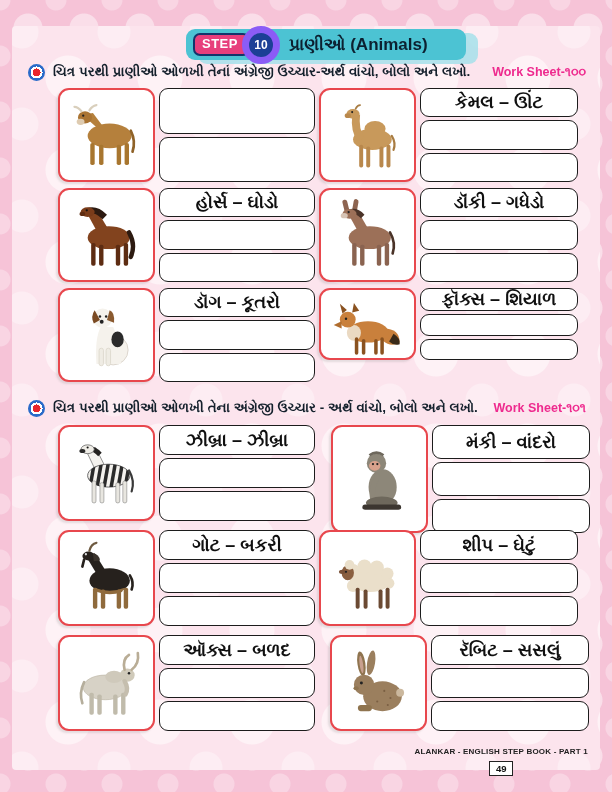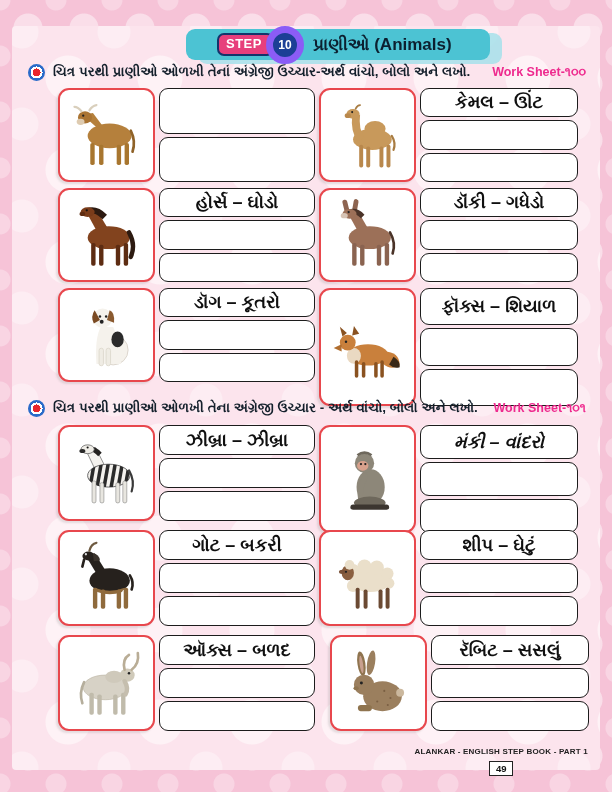--- a/index.html
+++ b/index.html
@@ -20,21 +20,20 @@
       radial-gradient(circle, rgba(255,255,255,.50) 0 22px, rgba(255,255,255,0) 23px),
       radial-gradient(circle, rgba(255,255,255,.32) 0 16px, rgba(255,255,255,0) 17px);
     background-size:92px 92px,92px 92px;
     background-position:10px 6px,56px 52px;
   }
   
   .banner{
     position:absolute;left:186px;top:29px;width:280px;height:31px;
     background:#4cc3d3;border-radius:9px;display:flex;align-items:center;
     box-shadow:12px 4px 0 rgba(166,224,234,.85);
-    padding-left:24px;
   }
   .step-badge{display:flex;align-items:center;margin-left:7px;}
   .step-pill{
     background:#e73f7c;border:2px solid #14346b;border-radius:7px;
     color:#fff;font-weight:bold;font-size:13px;letter-spacing:.5px;
     padding:1px 10px 2px 7px;line-height:16px;
   }
   .step-circle{
     width:24px;height:24px;border-radius:50%;background:#1c3f96;border:7px solid #8b5cf6;
     color:#fff;font-weight:bold;font-size:12px;display:flex;align-items:center;justify-content:center;
@@ -208,21 +207,21 @@
           </svg>
         </div>
         <div class="stack">
           <div class="tbox">
             <span class="lbl">ડૉગ – કૂતરો</span>
           </div>
           <div class="tbox"></div>
           <div class="tbox"></div>
         </div>
       </div>
-      <div class="cell" style="left: 319px; top: 288px; width: 259px; height: 118px; text-align: center;">
+      <div class="cell" style="left: 319px; top: 288px; width: 259px; height: 72px; text-align: center;">
         <div class="imgbox">
           <svg width="88" height="82" viewBox="0 0 100 82" xmlns="http://www.w3.org/2000/svg">
             <path d="M68 46 q18 0 18 16 q-10 6 -19 -2 q-5 -7 1 -14z" fill="#c9803c"></path>
 <path d="M79 52 q8 5 7 12 q-7 2 -12 -3 z" fill="#3a2a18"></path>
 <ellipse cx="50" cy="50" rx="23" ry="12" fill="#c9803c"></ellipse>
 <ellipse cx="34" cy="51" rx="8" ry="9" fill="#ead9c2"></ellipse>
 <rect x="35" y="56" width="4" height="20" rx="2" fill="#8a5220"></rect>
             <rect x="43" y="58" width="4" height="18" rx="2" fill="#8a5220"></rect>
 <rect x="57" y="58" width="4" height="18" rx="2" fill="#8a5220"></rect>
             <rect x="64" y="56" width="4" height="20" rx="2" fill="#8a5220"></rect>
@@ -276,21 +275,21 @@
           </svg>
         </div>
         <div class="stack">
           <div class="tbox">
             <span class="lbl">ઝીબ્રા – ઝીબ્રા</span>
           </div>
           <div class="tbox"></div>
           <div class="tbox"></div>
         </div>
       </div>
-      <div class="cell" style="left: 319px; top: 425px; width: 259px; height: 108px; font-style: italic;">
+      <div class="cell" style="left: 331px; top: 425px; width: 259px; height: 108px;">
         <div class="imgbox">
           <svg width="88" height="82" viewBox="0 0 100 82" xmlns="http://www.w3.org/2000/svg">
             <ellipse cx="53" cy="50" rx="16" ry="20" fill="#8d8779"></ellipse>
 <path d="M47 38 q-8 14 -5 28" stroke="#8d8779" stroke-width="6" fill="none" stroke-linecap="round"></path>
 <ellipse cx="52" cy="68" rx="18" ry="7" fill="#6e685c"></ellipse>
 <rect x="30" y="70" width="44" height="6" rx="3" fill="#3c3630"></rect>
 <circle cx="46" cy="23" r="11" fill="#8d8779"></circle>
 <path d="M38 14 q8 -6 16 0" stroke="#6e685c" stroke-width="3" fill="none"></path>
 <ellipse cx="44" cy="26" rx="6.5" ry="5.5" fill="#d8a18c"></ellipse>
 <circle cx="42" cy="24" r="1.3" fill="#222"></circle>

